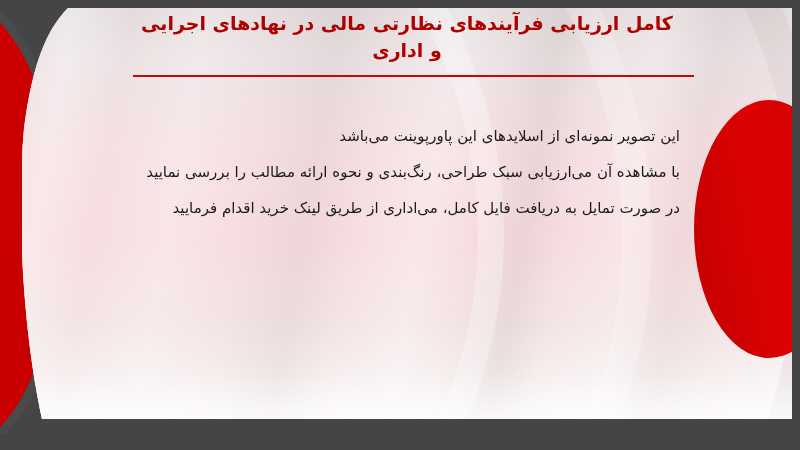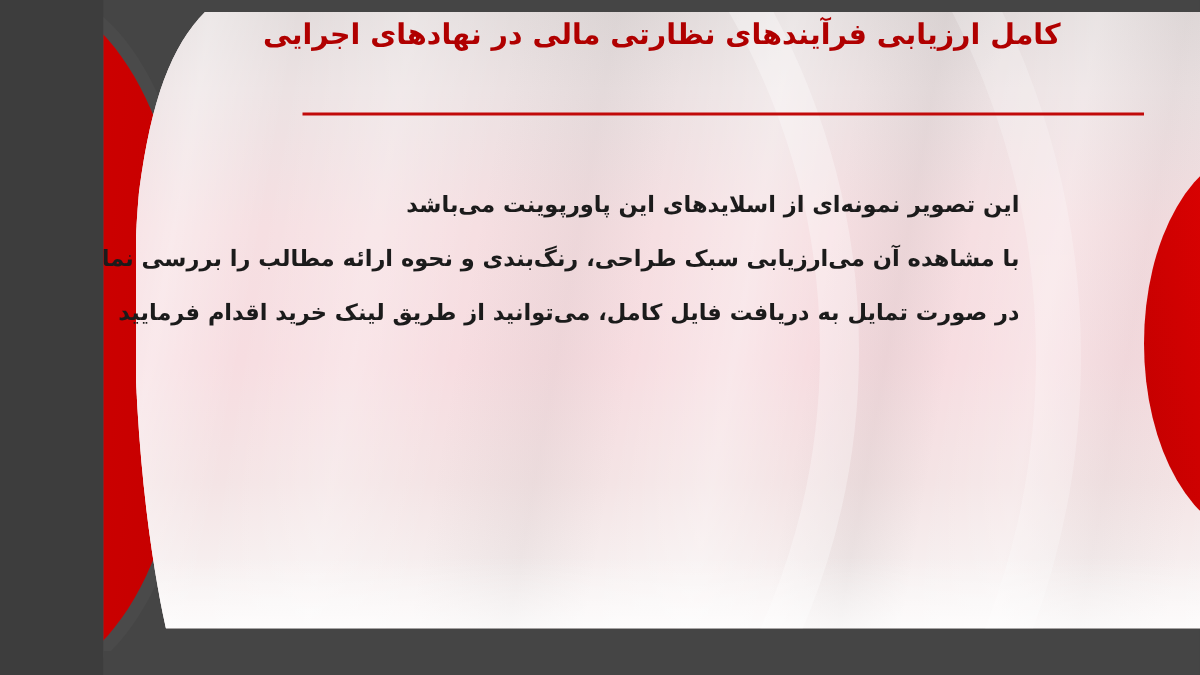--- a/index.html
+++ b/index.html
@@ -3,21 +3,21 @@
 <meta charset="utf-8">
 <title>Slide</title>
 <style>
   html, body {
     margin: 0;
     padding: 0;
     background: #3d3d3d;
   }
   #slide {
     position: relative;
-    width: 731px;
+    width: 800px;
     height: 450px;
     overflow: hidden;
     background: #444444;
     font-family: "DejaVu Sans", "Liberation Sans", sans-serif;
   }
 
   
   .frame-dark {
     position: absolute;
     inset: 0;
@@ -155,21 +155,21 @@
     right: 120px;
     top: 118px;
     direction: rtl;
     text-align: right;
   }
   .body-line {
     color: #1b1b1b;
     font-size: 15px;
     line-height: 36px;
     white-space: nowrap;
-    font-weight: bold;
+    font-weight: normal;
   }
 
   
   .bottom-band {
     position: absolute;
     left: 0; right: 0; bottom: 0;
     height: 16px;
     background: #454545;
   }
 </style>
@@ -197,24 +197,25 @@
       <div class="arc" style="left:-80px; top:-690px; width:1730px; height:1730px; border-width:22px; border-color:rgba(160,148,148,0.18);"></div>
     </div>
 
     <div class="red-right"></div>
 
     <div class="panel-gloss"></div>
   </div>
 
   <div class="title-block">
     <div class="title-line">کامل ارزیابی فرآیندهای نظارتی مالی در نهادهای اجرایی</div>
+    <div class="title-line">و اداری</div>
   </div>
   <div class="title-rule"></div>
 
   <div class="body-block">
     <div class="body-line">این تصویر نمونه‌ای از اسلایدهای این پاورپوینت می‌باشد</div>
     <div class="body-line">با مشاهده آن می‌ارزیابی سبک طراحی، رنگ‌بندی و نحوه ارائه مطالب را بررسی نمایید</div>
-    <div class="body-line">در صورت تمایل به دریافت فایل کامل، می‌توانید از طریق لینک خرید اقدام فرمایید</div>
+    <div class="body-line">در صورت تمایل به دریافت فایل کامل، می‌اداری از طریق لینک خرید اقدام فرمایید</div>
   </div>
 
   <div class="bottom-band"></div>
 
 </div>
 
 </body></html>

